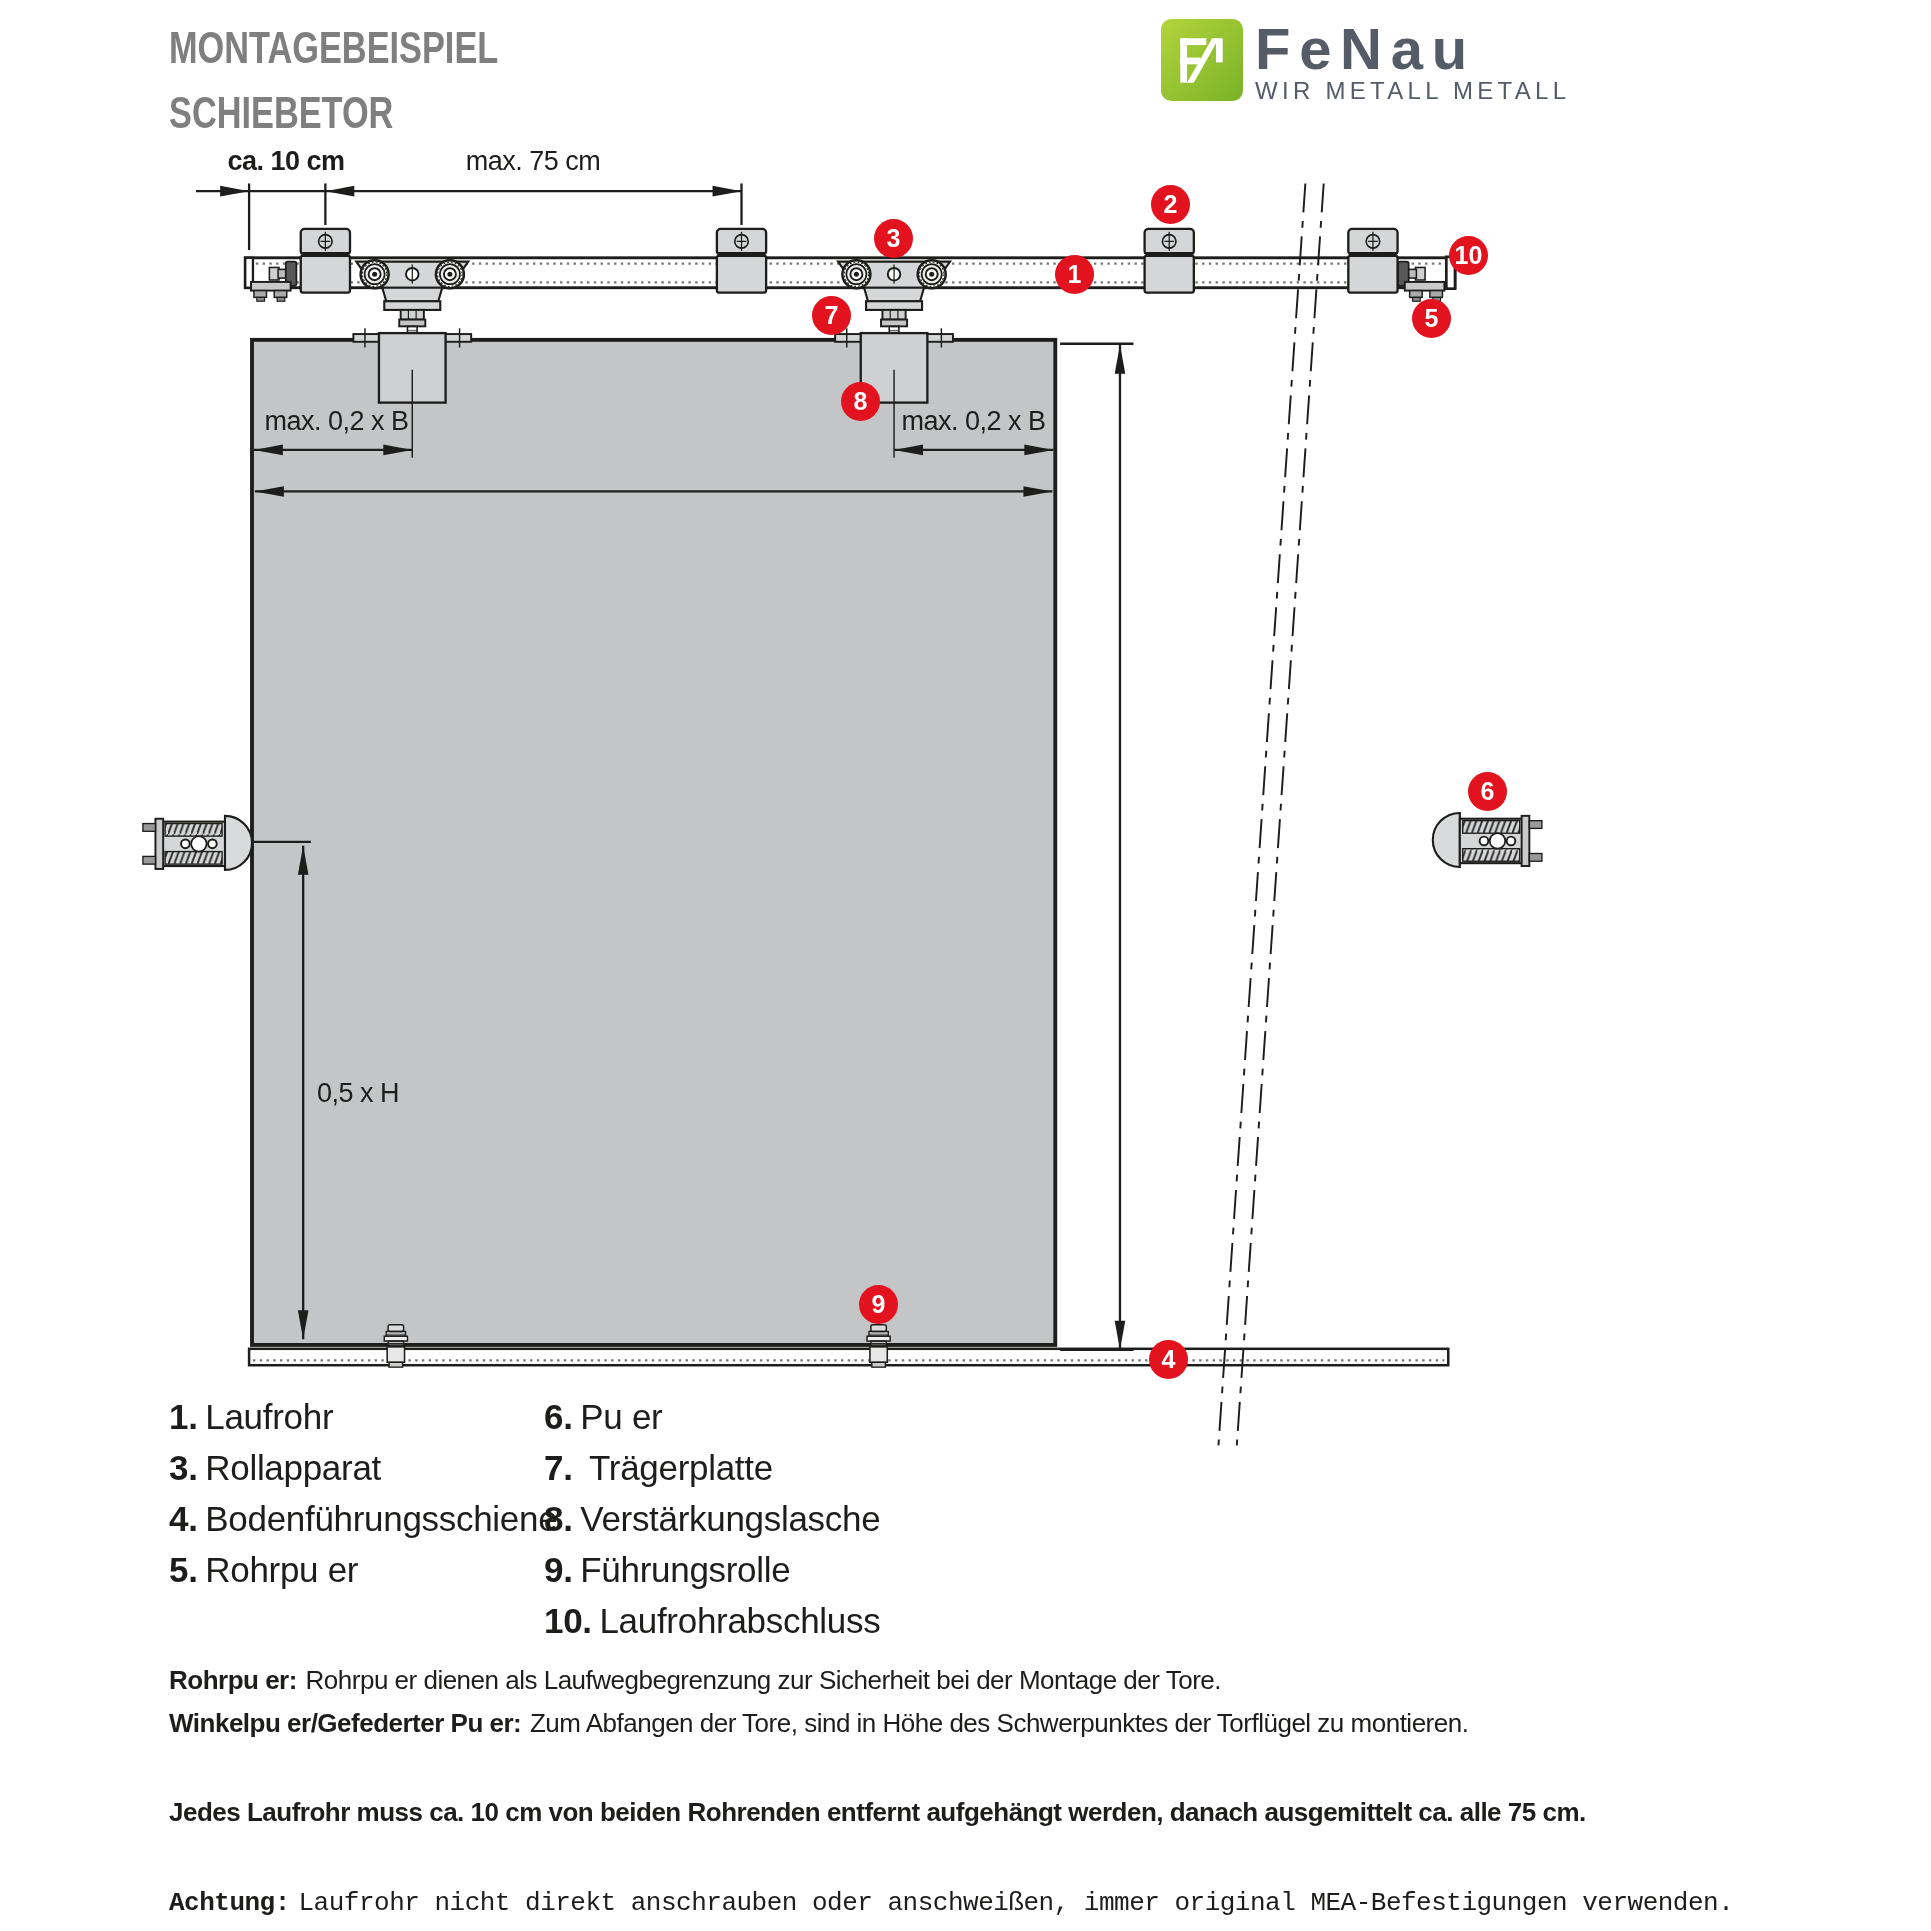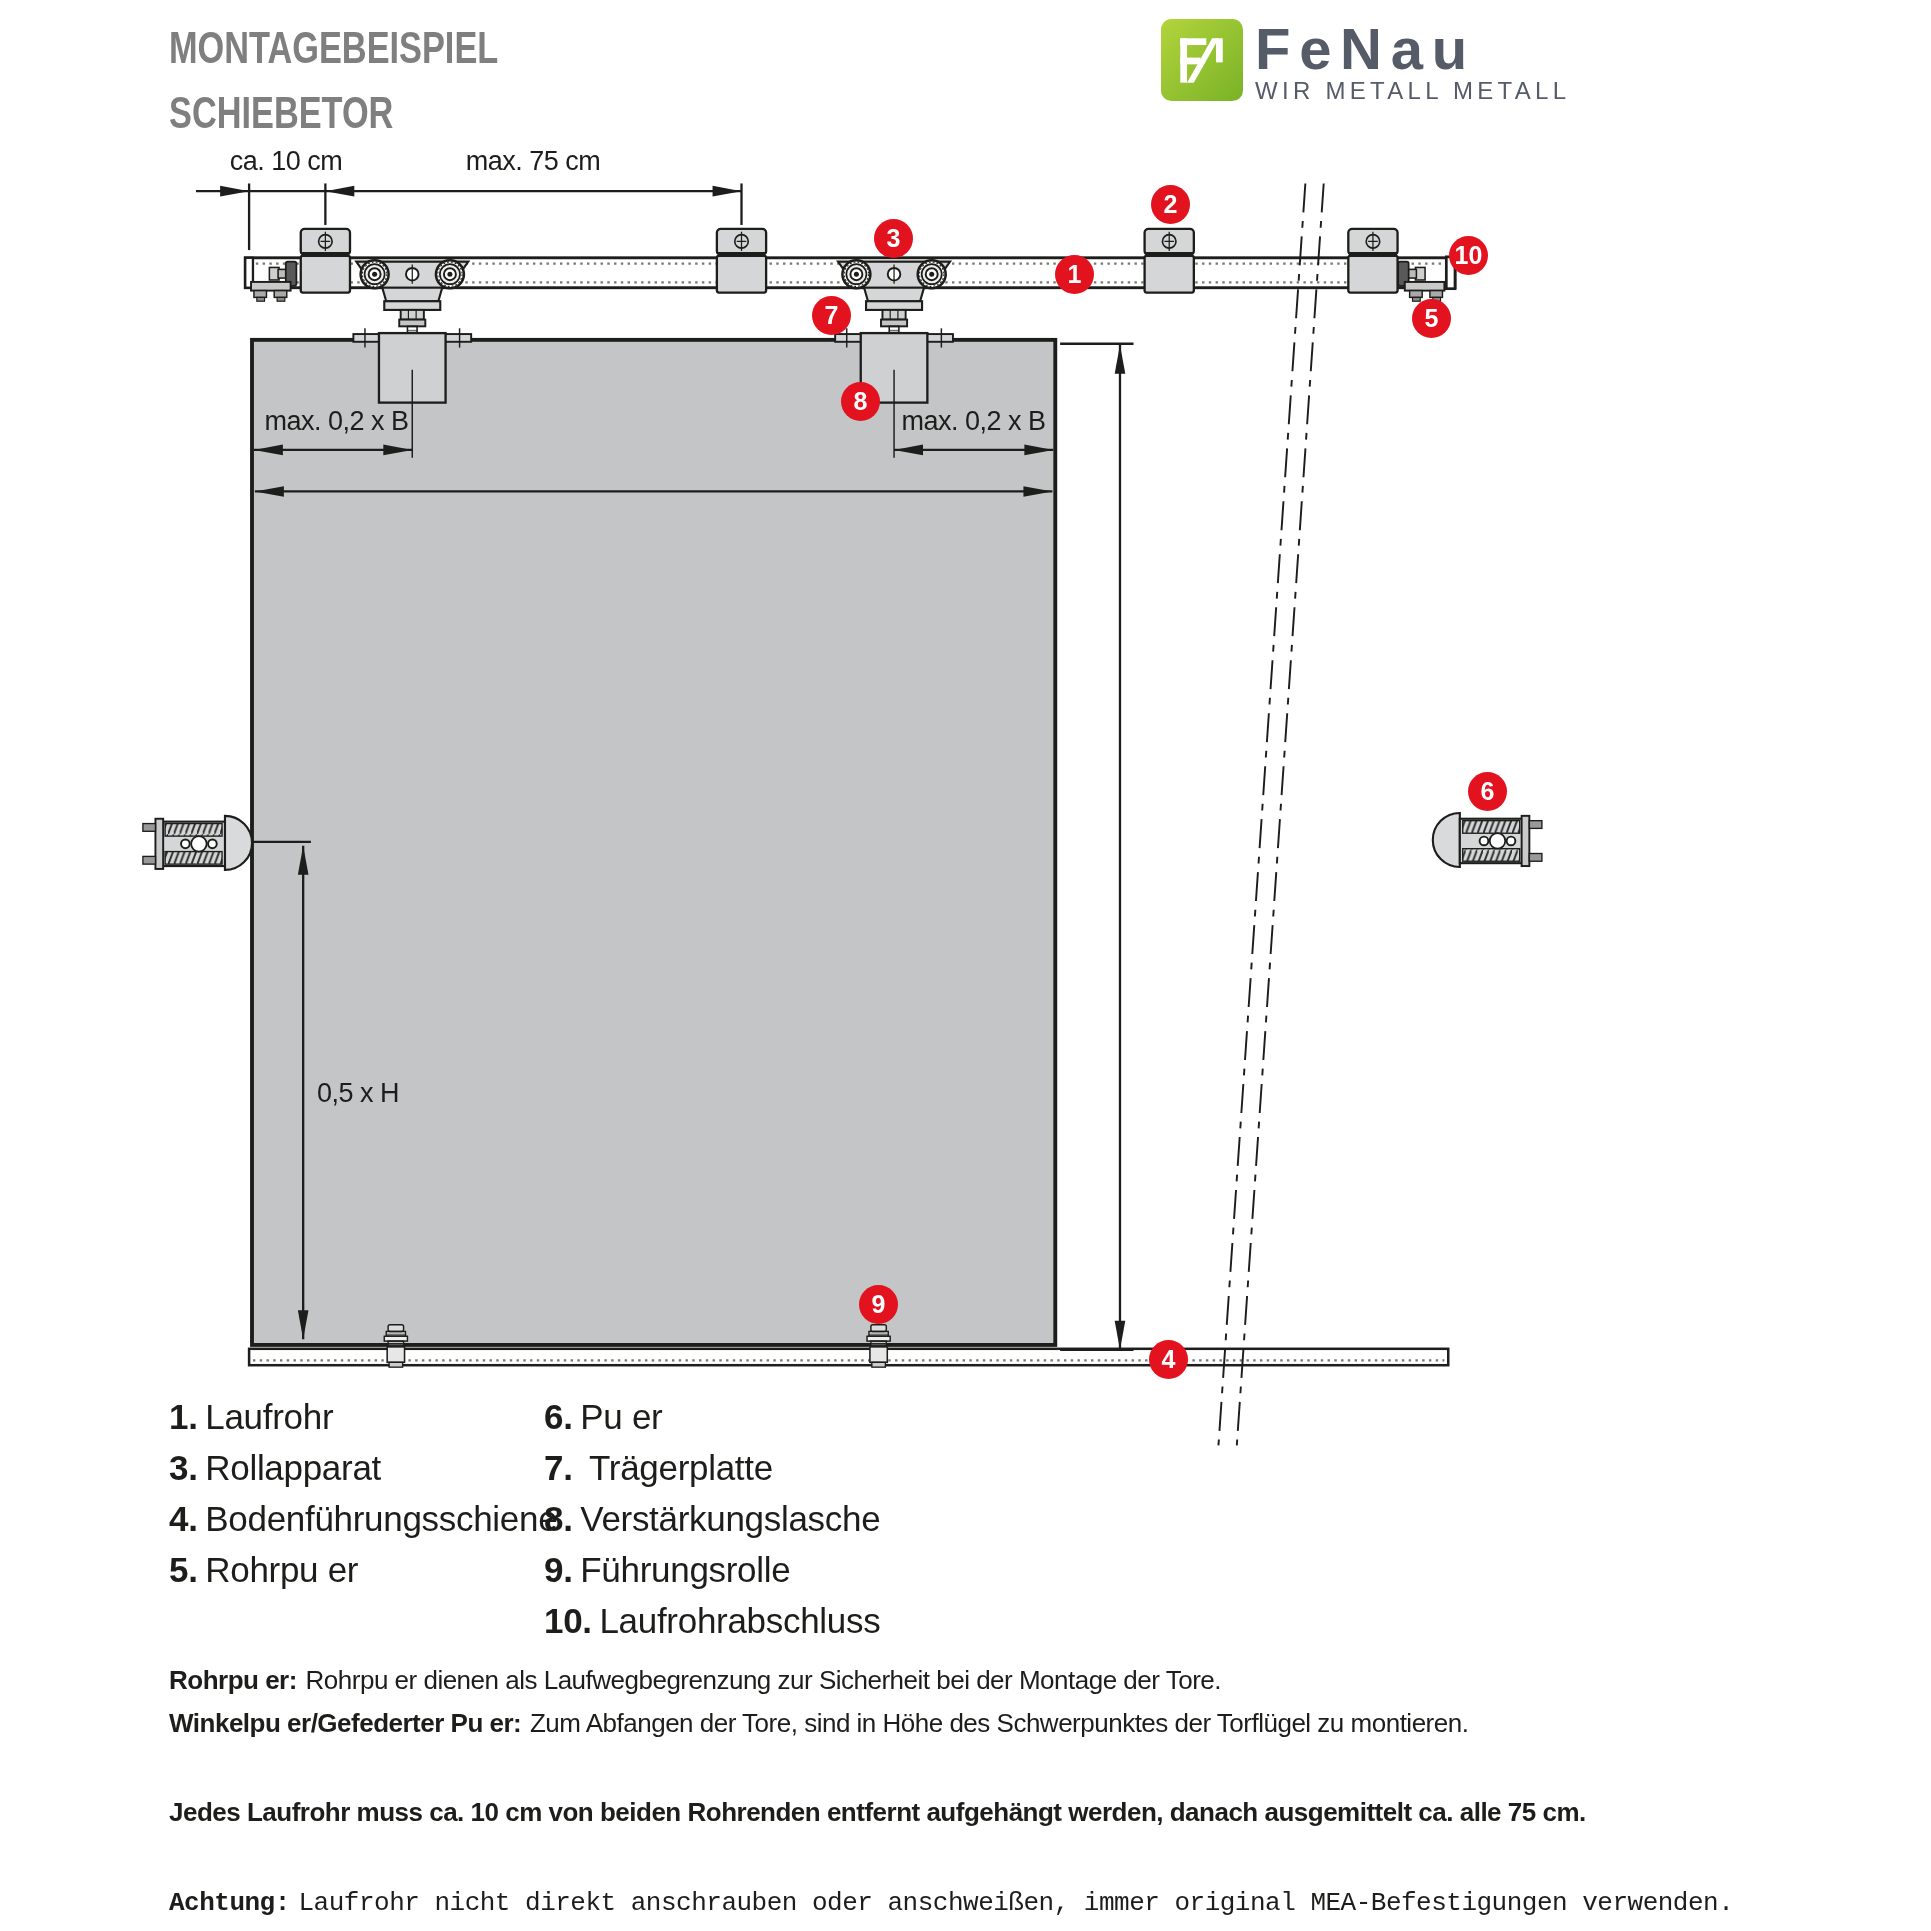--- a/index.html
+++ b/index.html
@@ -287,21 +287,21 @@
       <rect x="20" y="20" width="7" height="46" fill="#fff"></rect>
       <rect x="20" y="20" width="27" height="7" fill="#fff"></rect>
       <rect x="20" y="40" width="21" height="7" fill="#fff"></rect>
       <polygon points="27,66 53,20 60,20 34,66" fill="#fff"></polygon>
       <rect x="57" y="20" width="7" height="25" fill="#fff"></rect>
     </svg>
   </div>
   <div class="abs brand" style="left:1255px;top:15.4px;font-weight:bold;">FeNau</div>
   <div class="abs tagline" style="left:1255px;top:77px;">WIR METALL METALL</div>
 
-  <div class="abs lbl center" style="left:209px;top:146px;width:154px;">ca. 10 cm</div>
+  <div class="abs lbl center" style="left:209px;top:146px;width:154px;font-weight:bold;">ca. 10 cm</div>
   <div class="abs lbl center" style="left:456px;top:146px;width:154px;text-align:center;">max. 75 cm</div>
   <div class="abs lbl center" style="left:232px;top:406px;width:209px;">max. 0,2 x B</div>
   <div class="abs lbl center" style="left:869px;top:406px;width:209px;">max. 0,2 x B</div>
   <div class="abs lbl" style="left:317px;top:1078px;">0,5 x H</div>
 
   <div class="badge" style="left:1055px;top:255px;">1</div>
   <div class="badge" style="left:1151px;top:185px;">2</div>
   <div class="badge" style="left:874px;top:219px;">3</div>
   <div class="badge" style="left:1149px;top:1340px;">4</div>
   <div class="badge" style="left:1412px;top:299px;">5</div>

